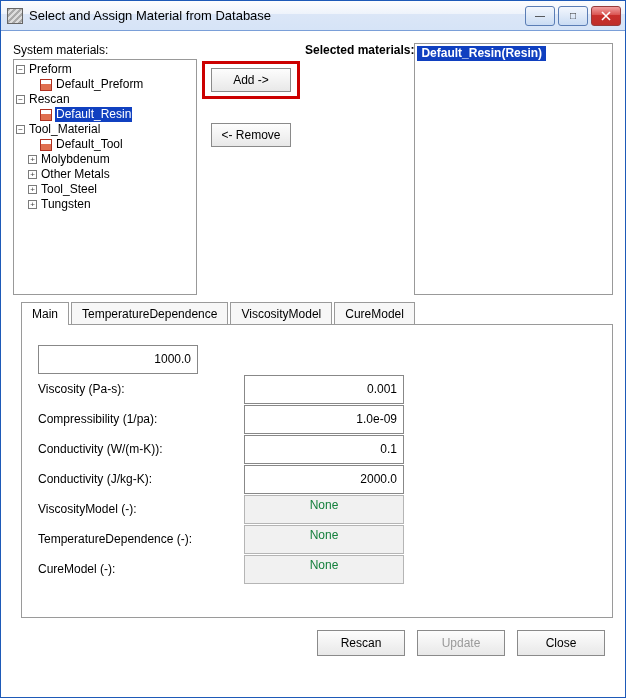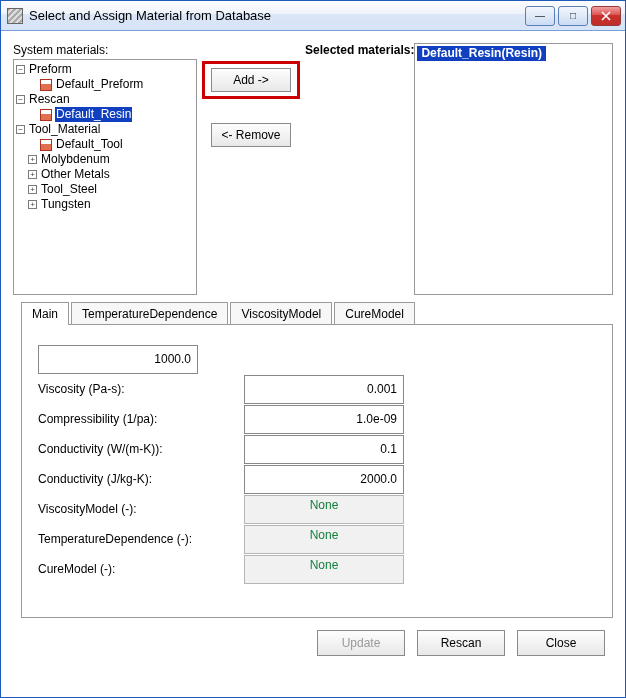--- a/index.html
+++ b/index.html
@@ -287,18 +287,18 @@
       </div>
       <div class="prop-row">
         <div class="prop-label">CureModel (-):</div>
         <div class="prop-field disabled">None</div>
       </div>
 
     </div>
   </div>
 
   <div class="bottom-btns">
+    <button class="bottom-btn">Rescan</button>
     <button class="bottom-btn disabled">Update</button>
-    <button class="bottom-btn">Rescan</button>
     <button class="bottom-btn">Close</button>
   </div>
 
 </div>
 
 </body></html>

